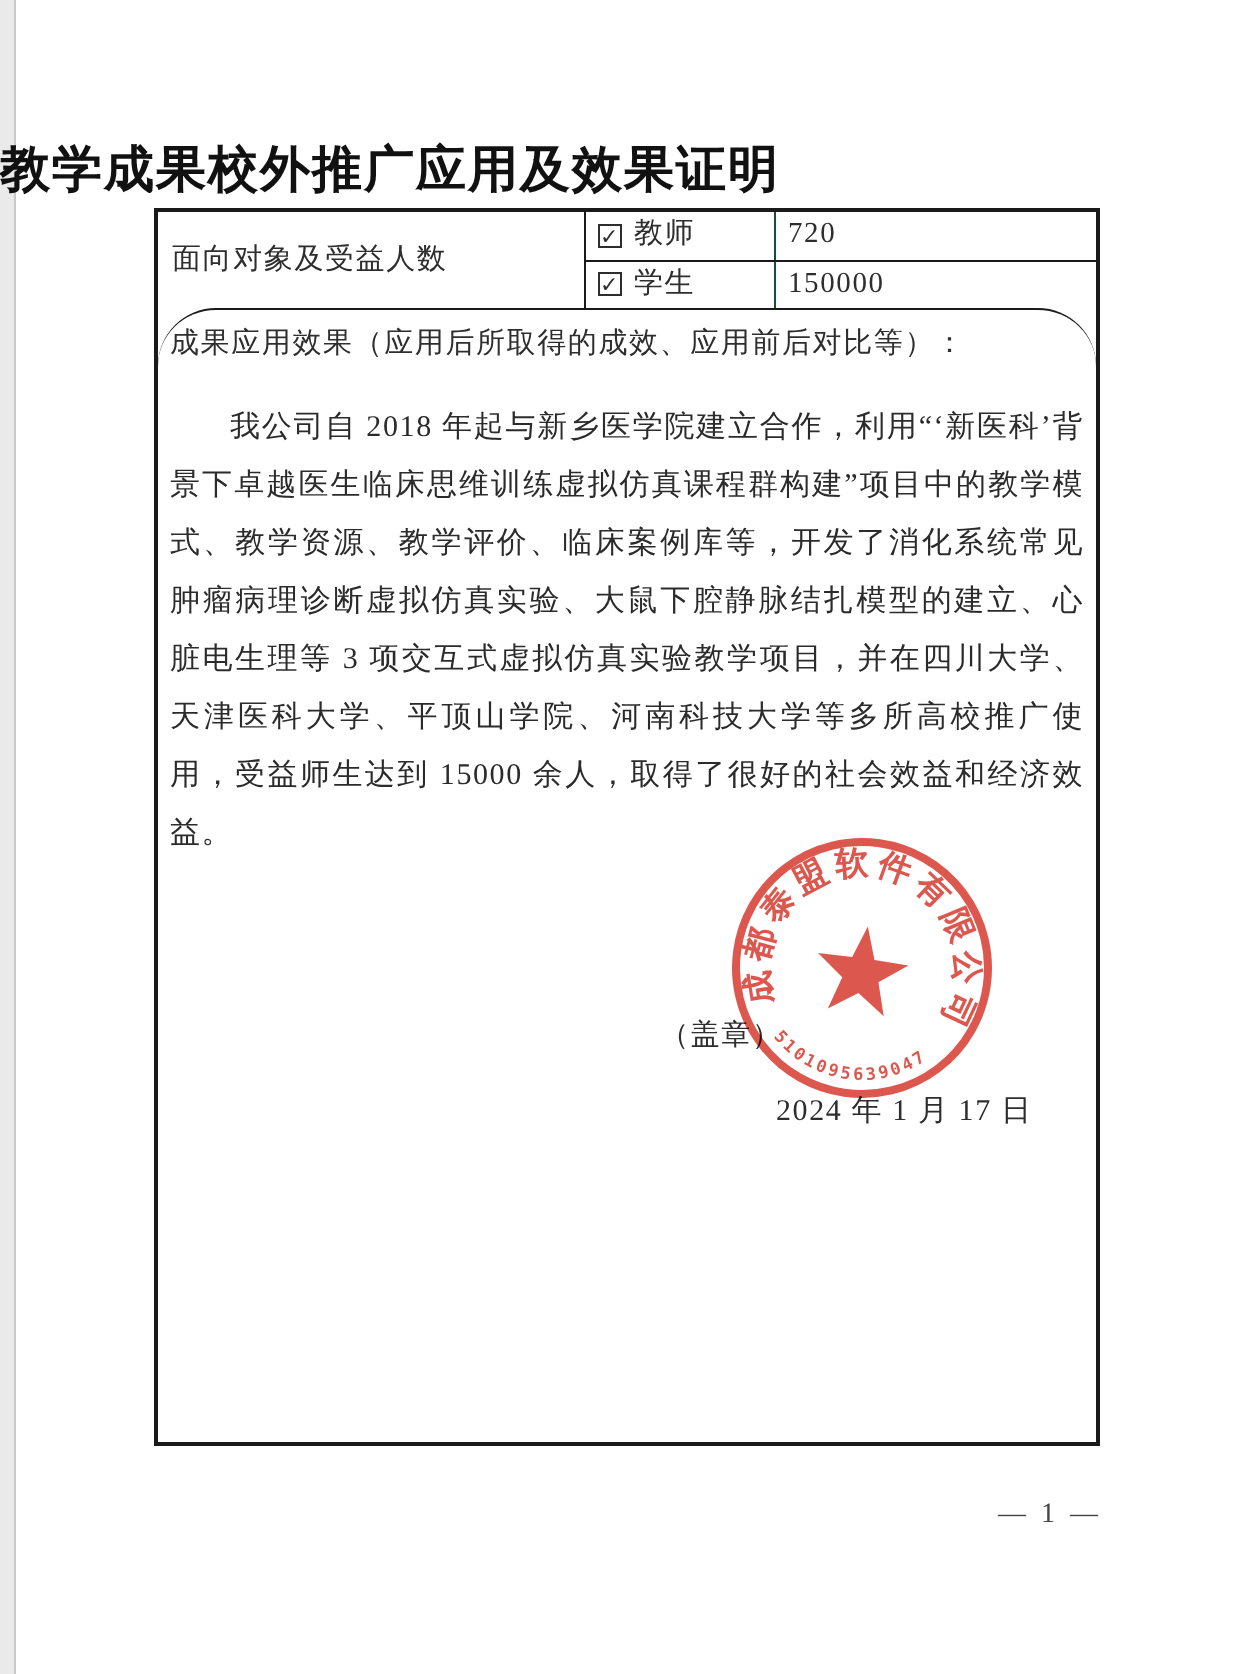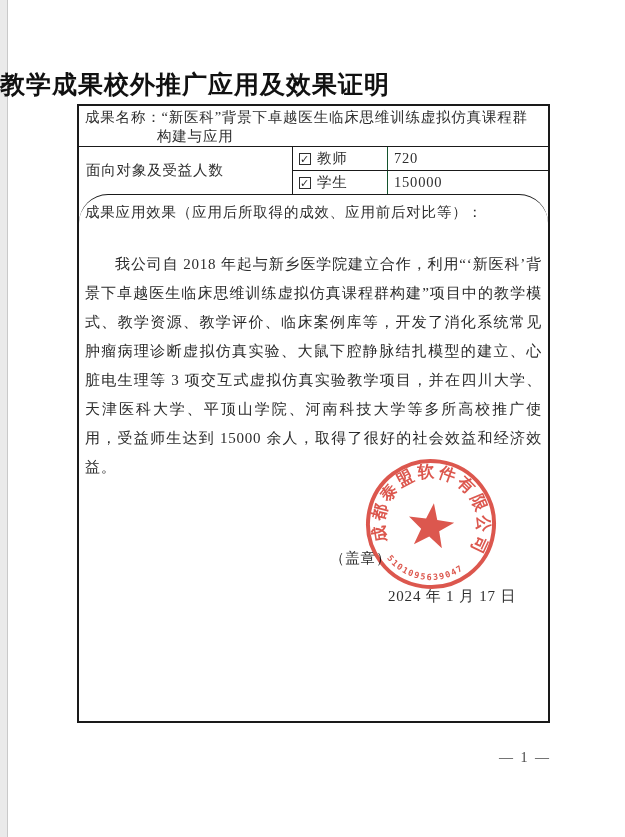--- a/index.html
+++ b/index.html
@@ -31,46 +31,40 @@
   .aud-subrow + .aud-subrow{border-top:1px solid #1a1a1a;}
   .aud-check{width:95px;border-left:1px solid #1a1a1a;display:flex;align-items:center;
     padding-left:6px;box-sizing:border-box;gap:6px;}
   .aud-count{flex:1;border-left:1px solid #14532d;display:flex;align-items:center;
     padding-left:6px;box-sizing:border-box;}
   .cb{display:inline-block;width:12px;height:12px;border:1px solid #2e2e2e;
     font-size:11px;line-height:12px;text-align:center;box-sizing:border-box;
     font-family:"DejaVu Sans",sans-serif;}
   .row-effect{height:498px;position:relative;padding:8px 6px 0 6px;border-radius:29px;}
   .effect-paragraph{
-    margin-top:28px;font-size:15px;line-height:29px;text-align:justify;
+    margin-top:18px;font-size:15px;line-height:29px;text-align:justify;
     text-indent:2em;color:#2b2b2b;
   }
   .sig-label{position:absolute;left:36px;top:314px;}
   .seal-hint{position:absolute;left:251px;top:314px;margin-top:40px;}
   .date-line{position:absolute;left:309px;top:392px;font-size:15px;}
   .seal-svg{position:absolute;left:267px;top:244px;width:170px;height:170px;
     mix-blend-mode:multiply;opacity:0.84;}
   .page-footer{position:absolute;left:470px;top:750px;width:110px;text-align:center;
     font-size:14px;color:#444;letter-spacing:2px;}
 </style>
 </head>
 <body>
 
 <div class="scan-edge"></div>
 
 <div class="doc-title">教学成果校外推广应用及效果证明</div>
 
 <div class="doc-table">
 
-  <div class="row row-name">
-    <div class="name-wrap">
-      <span>成果名称：</span><span>“新医科”背景下卓越医生临床思维训练虚拟仿真课程群</span><br>
-      <span>构建与应用</span>
-    </div>
-  </div>
 
 
   <div class="row row-audience">
     <div class="aud-label">面向对象及受益人数</div>
     <div class="aud-right">
       <div class="aud-subrow">
         <div class="aud-check">
           <span class="cb">✓</span>
           <span>教师</span>
         </div>

